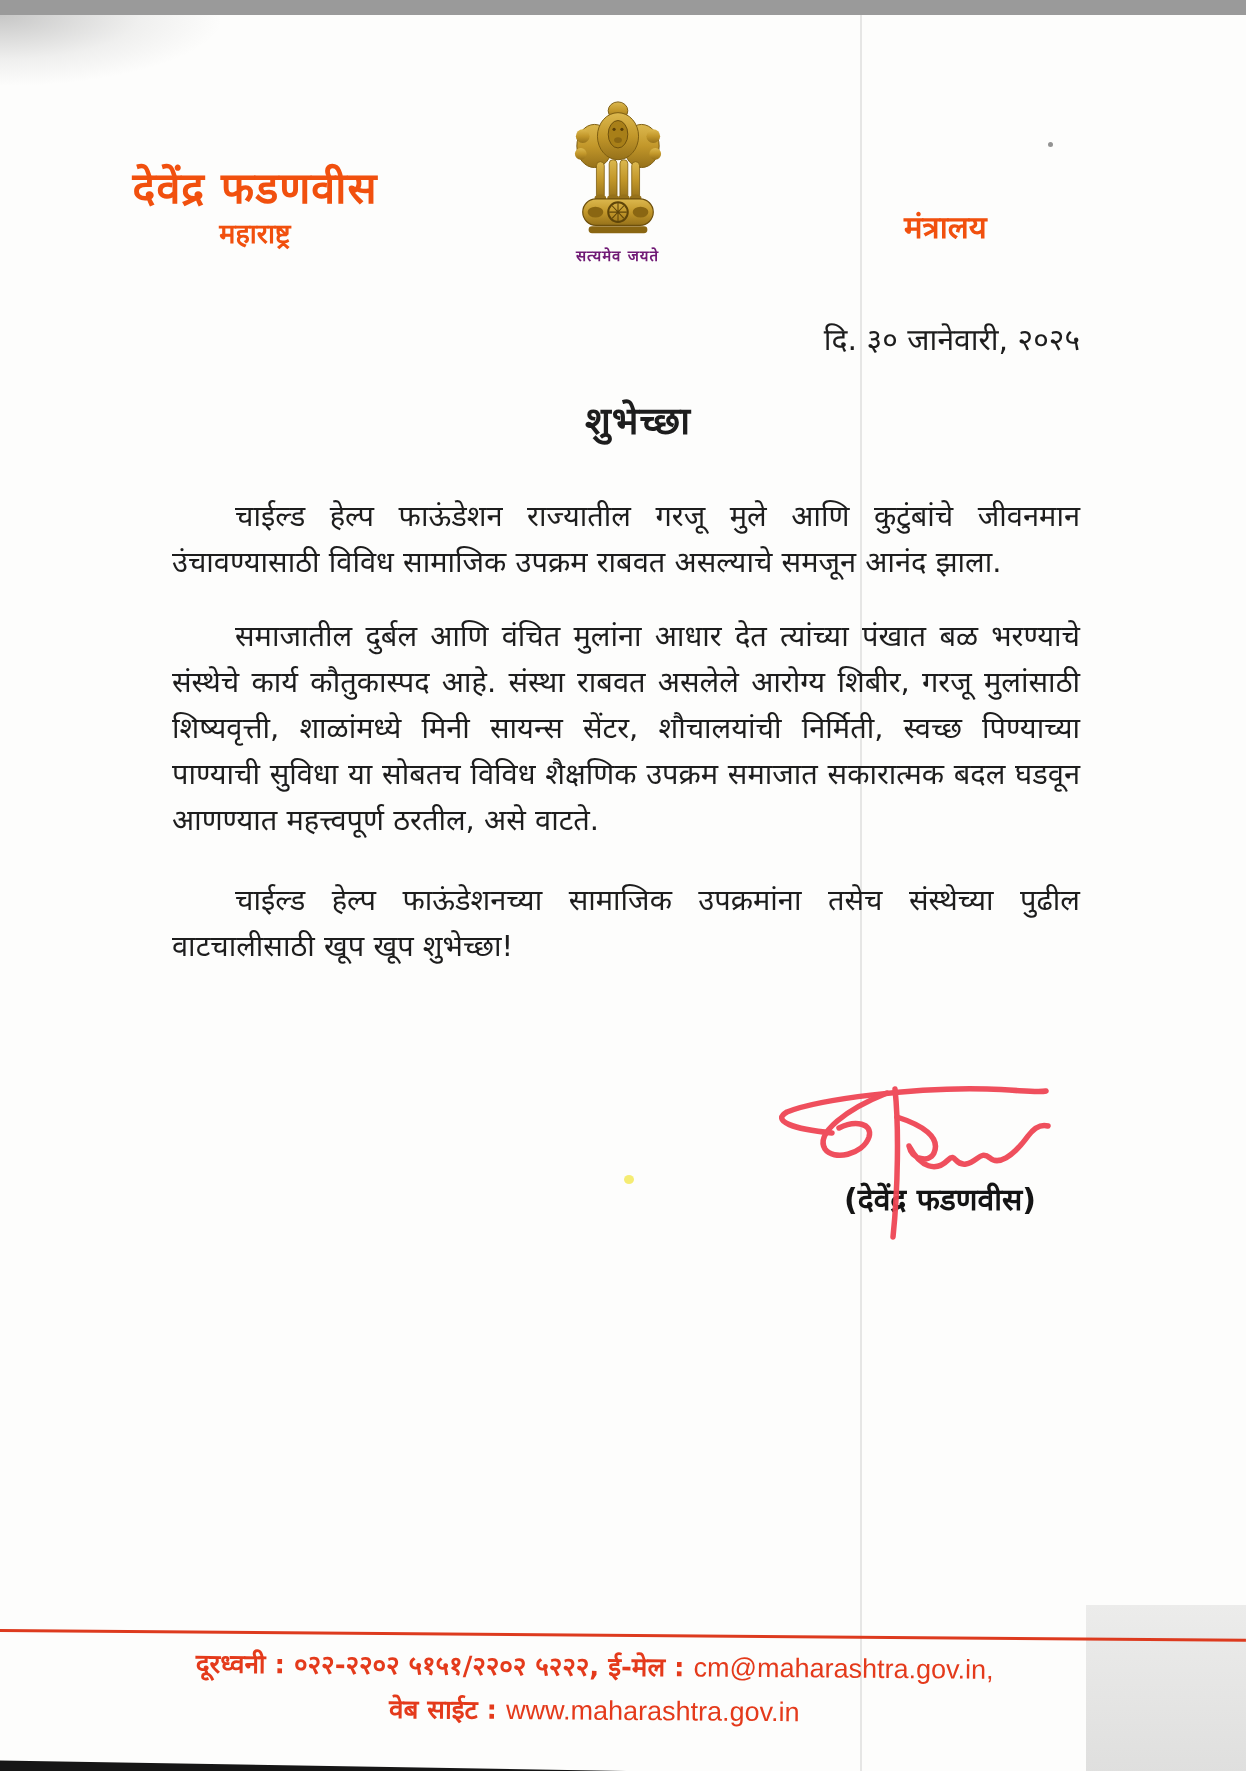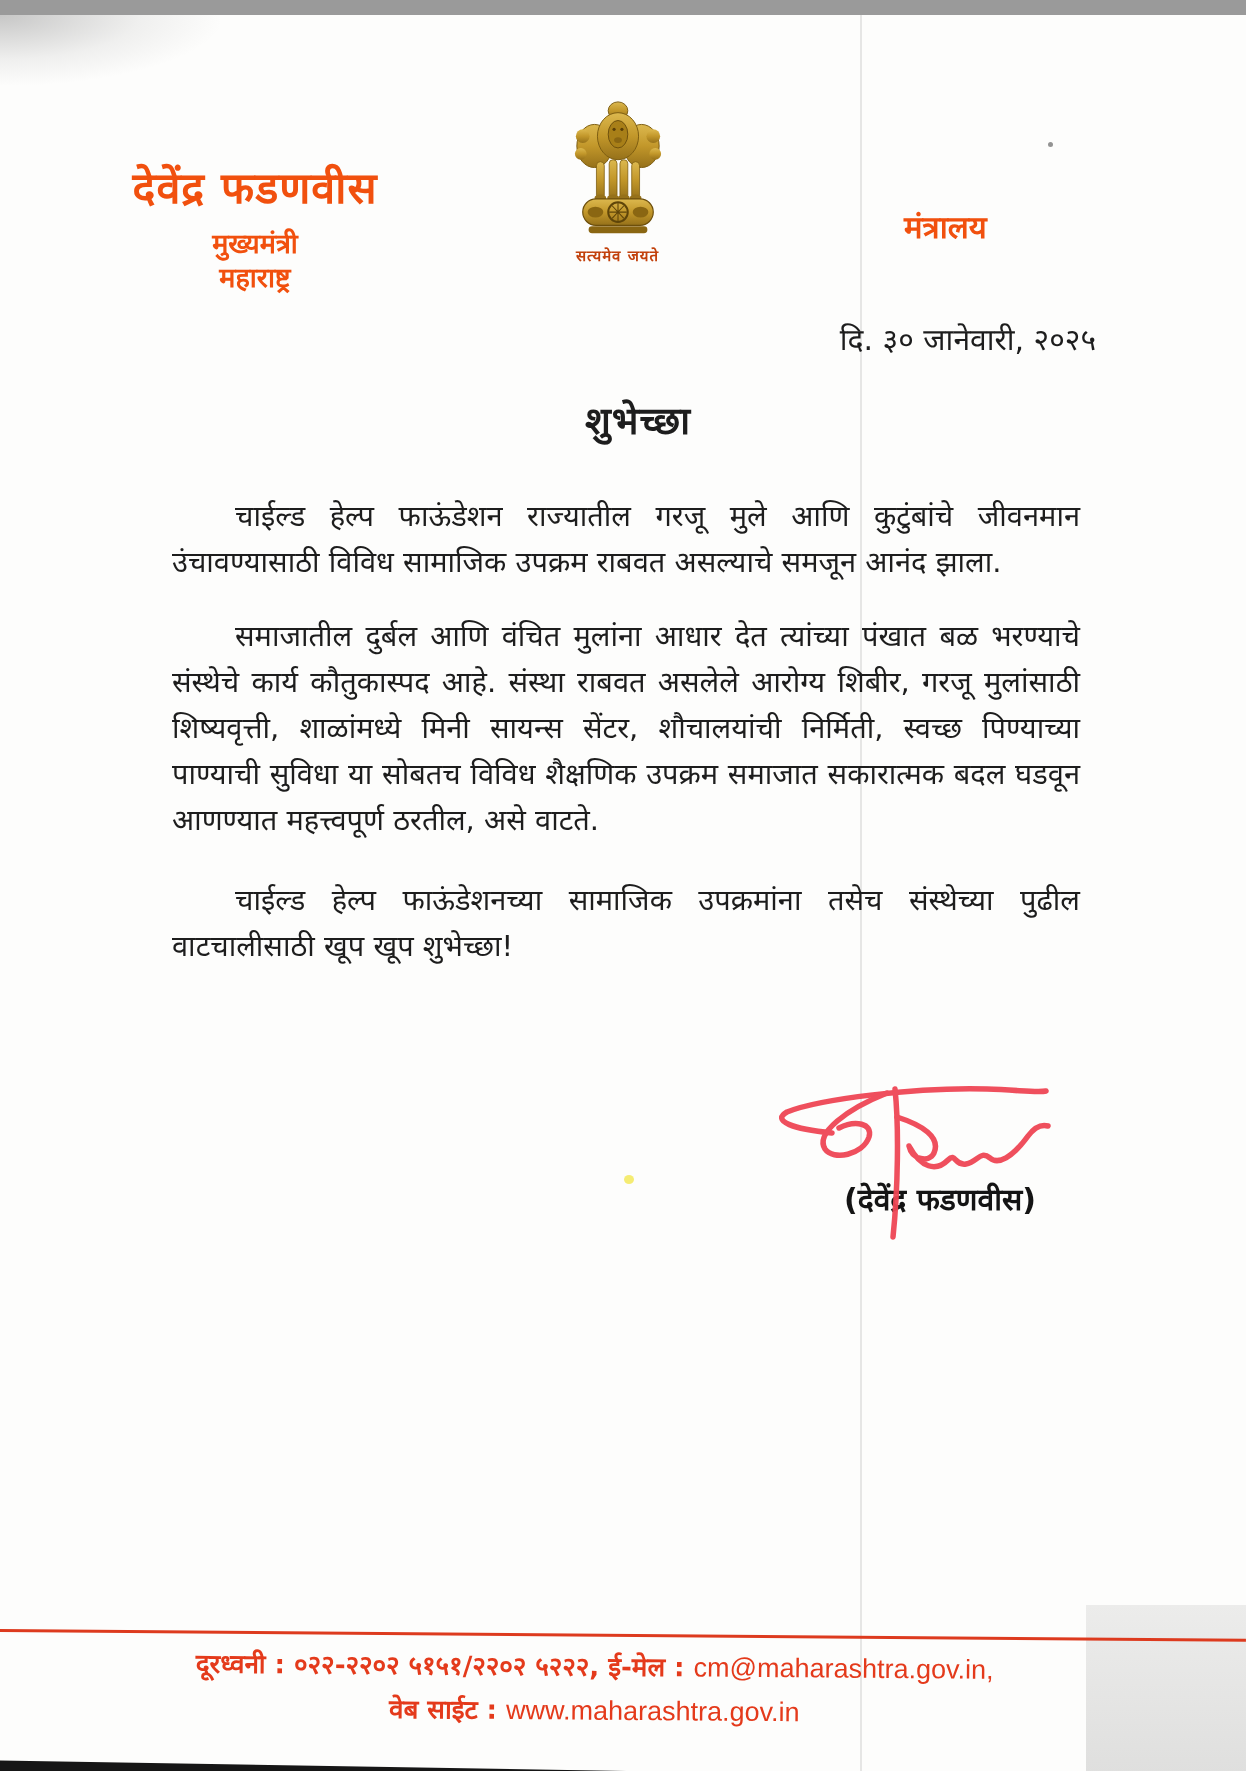--- a/index.html
+++ b/index.html
@@ -39,25 +39,25 @@
     position:absolute;left:624px;top:1160px;width:10px;height:9px;border-radius:50%;
     background:rgba(243,233,90,.85);
   }
   
   .sender{position:absolute;left:100px;top:143px;width:310px;text-align:center;color:#f1500e;}
   .sender-name{font-size:43px;font-weight:700;line-height:60px;letter-spacing:1px;}
   .sender-title{font-size:27px;font-weight:700;line-height:36px;margin-top:8px;}
   .sender-state{font-size:27px;font-weight:700;line-height:36px;font-family:Liberation Mono, monospace;}
   .emblem-wrap{position:absolute;left:560px;top:82px;width:115px;text-align:center;}
   .emblem-wrap svg{display:block;margin:0 auto;}
-  .emblem-motto{margin-top:3px;font-size:15px;font-weight:700;color:#c2410c;letter-spacing:1px;}
+  .emblem-motto{margin-top:3px;font-size:15px;font-weight:700;color:#701a75;letter-spacing:1px;}
   .office{position:absolute;left:904px;top:192px;width:250px;color:#f1500e;}
   .office-line{font-size:31px;font-weight:700;line-height:40px;}
   
-  .date-line{position:absolute;left:700px;top:303px;width:396px;text-align:right;font-size:30px;font-weight:500;}
+  .date-line{position:absolute;left:684px;top:303px;width:396px;text-align:right;font-size:30px;font-weight:500;}
   .subject{position:absolute;left:184px;top:378px;width:908px;margin:0;text-align:center;
     font-size:38px;font-weight:700;letter-spacing:1px;}
   .body-text{position:absolute;left:172px;top:478px;width:908px;}
   .body-text p{
     margin:0 0 28px 0;font-size:29px;line-height:46px;
     text-align:justify;text-indent:63px;font-weight:500;
   }
   .body-text p.p2{margin-bottom:34px;}
   
   .sig-area{position:absolute;left:735px;top:1060px;width:360px;height:180px;}
@@ -79,21 +79,20 @@
 
   <div class="corner-shadow"></div>
   <div class="fold-line"></div>
   <div class="gray-corner"></div>
   <div class="bottom-band"></div>
   <div class="speck-dark"></div>
   <div class="speck-yellow"></div>
 
   <div class="sender">
     <div class="sender-name">देवेंद्र फडणवीस</div>
-    <div class="sender-title">मुख्यमंत्री</div>
     <div class="sender-state">महाराष्ट्र</div>
   </div>
 
   <div class="emblem-wrap">
     <svg width="98" height="145" viewBox="0 0 100 148">
       <defs>
         <linearGradient id="g" x1="0" y1="0" x2="0" y2="1">
           <stop offset="0" stop-color="#dcb84e"></stop>
           <stop offset="0.5" stop-color="#c2972a"></stop>
           <stop offset="1" stop-color="#96711a"></stop>

